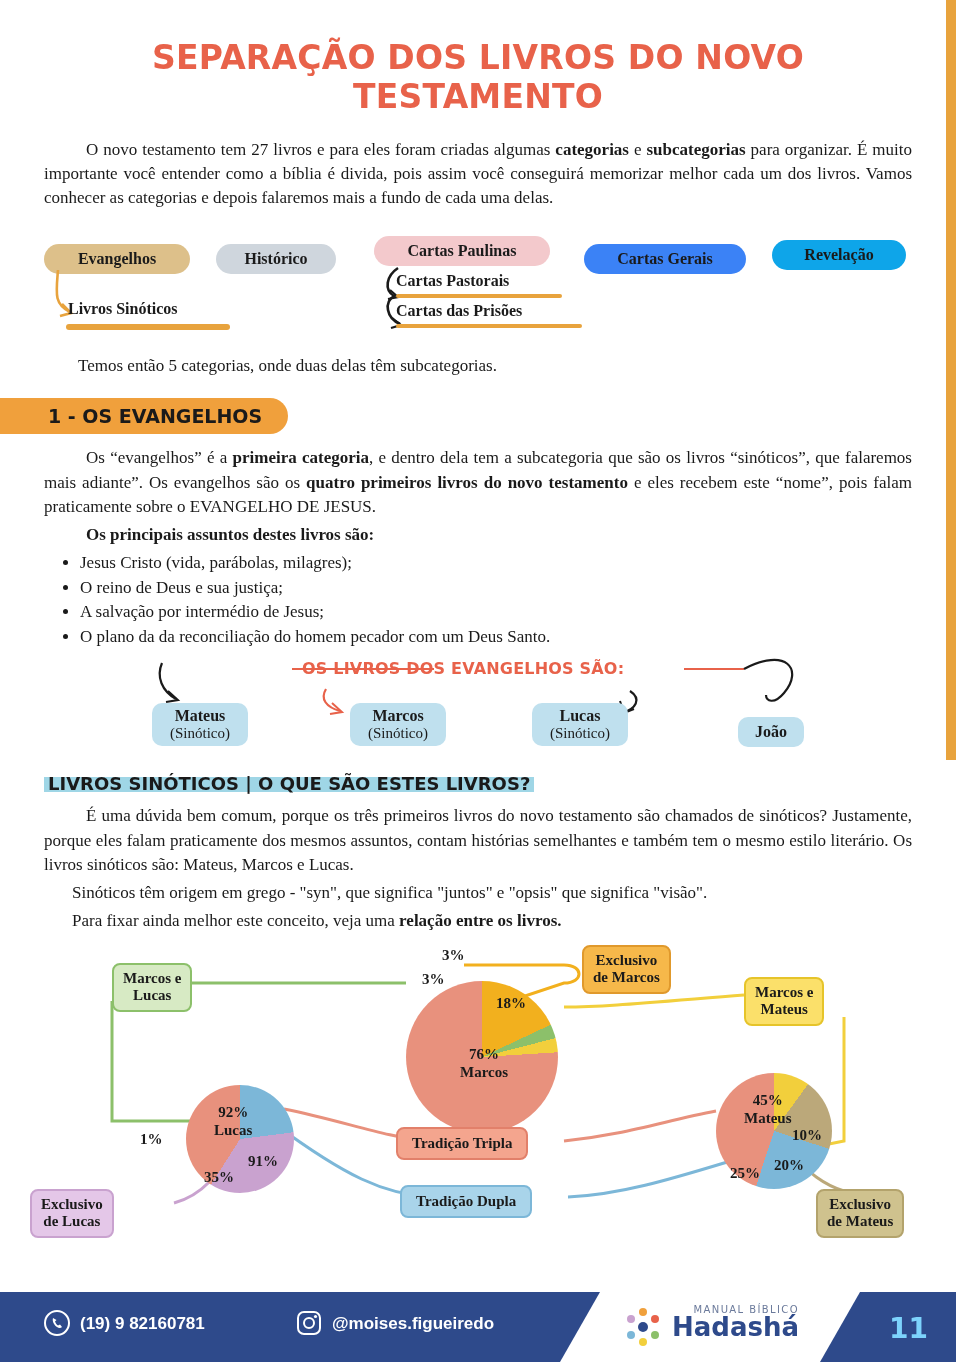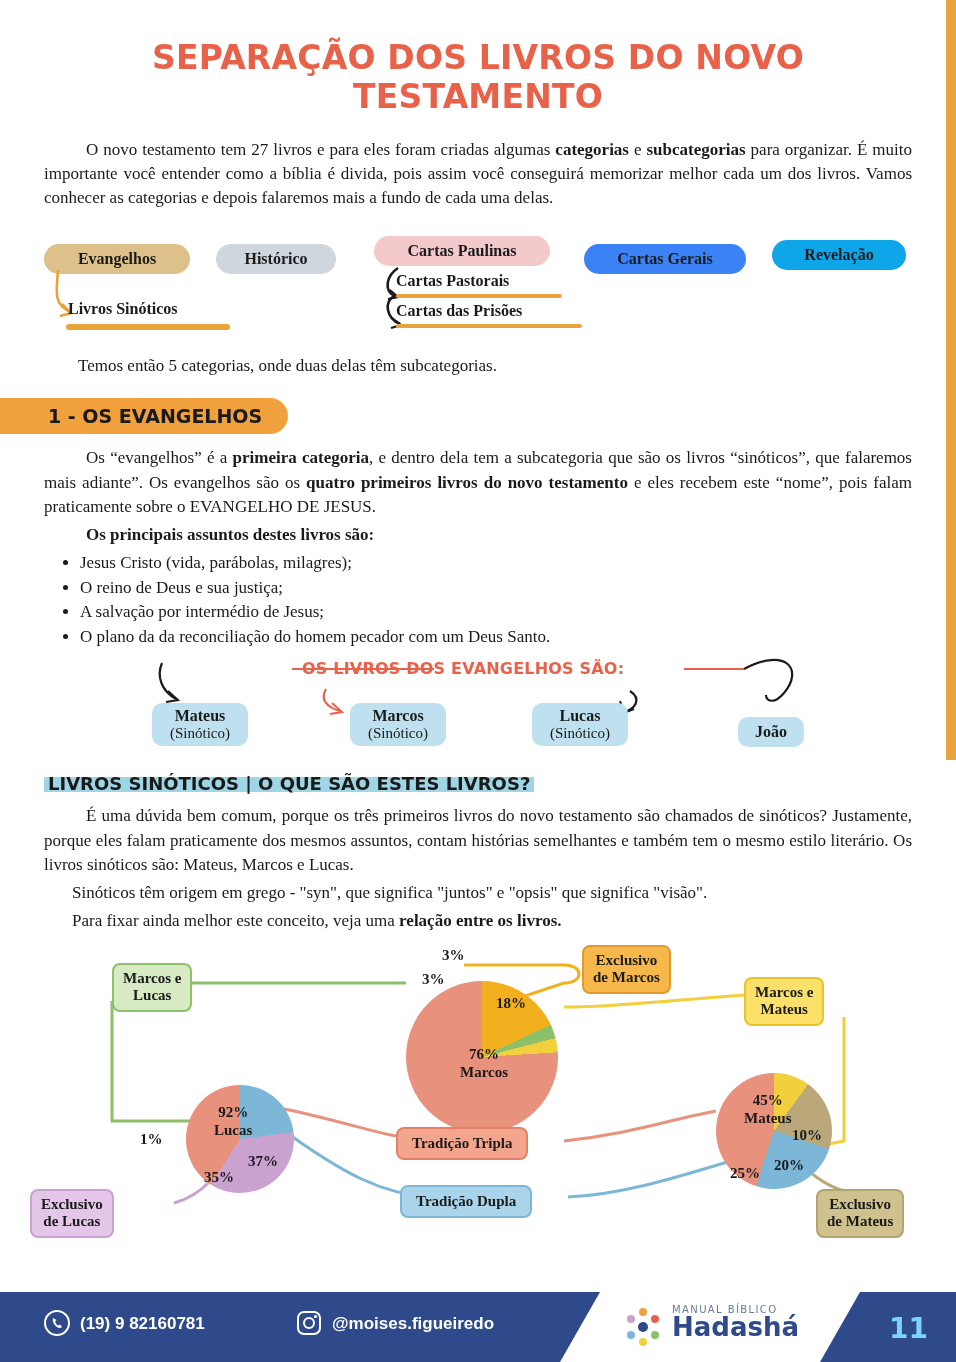--- a/index.html
+++ b/index.html
@@ -158,20 +158,21 @@
     position:absolute; top:22px; color:#fff;
     font-family:Liberation Sans, sans-serif; font-weight:bold; font-size:17px;
   }
   .footer .pgnum {
     position:absolute; right:28px; top:20px; color:#7dd3fc;
     font-family:"DejaVu Sans", sans-serif; font-weight:bold; font-size:28px;
   }
   .brand {
     position:absolute; left:672px; top:12px; color:#2e4a8b;
     font-family:"DejaVu Sans", sans-serif;
+    text-align:right;
   }
   .brand .sm { font-size:10px; letter-spacing:1.4px; color:#6b7a9b; }
   .brand .lg { font-size:26px; font-weight:bold; margin-top:-3px; }
   svg { display:block; }
 </style>
 </head>
 <body>
 
 <div class="edge-bar"></div>
 
@@ -306,21 +307,21 @@
     <div class="pie" style="left:142px; top:140px; width:108px; height:108px;
       background: conic-gradient(from 0deg,
         #7cb7d8 0deg 82.8deg,
         #c9a2cf 82.8deg 86.4deg,
         #c9a2cf 86.4deg 212.4deg,
         #e8917d 212.4deg 360deg);"></div>
     <div class="pct" style="left:170px; top:158px; line-height:1.2;">
       <span>92%</span><br>
       <span>Lucas</span>
     </div>
-    <div class="pct" style="left:204px; top:208px;">37%</div>
+    <div class="pct" style="left:204px; top:208px;">91%</div>
     <div class="pct" style="left:160px; top:224px;">35%</div>
     <div class="pct" style="left:96px; top:186px;">1%</div>
 
     <div class="pie" style="left:672px; top:128px; width:116px; height:116px;
       background: conic-gradient(from 0deg,
         #f2cf3c 0deg 36deg,
         #bba87a 36deg 108deg,
         #7cb7d8 108deg 198deg,
         #e8917d 198deg 360deg);"></div>
     <div class="pct" style="left:700px; top:146df; top:146px; line-height:1.2;">

